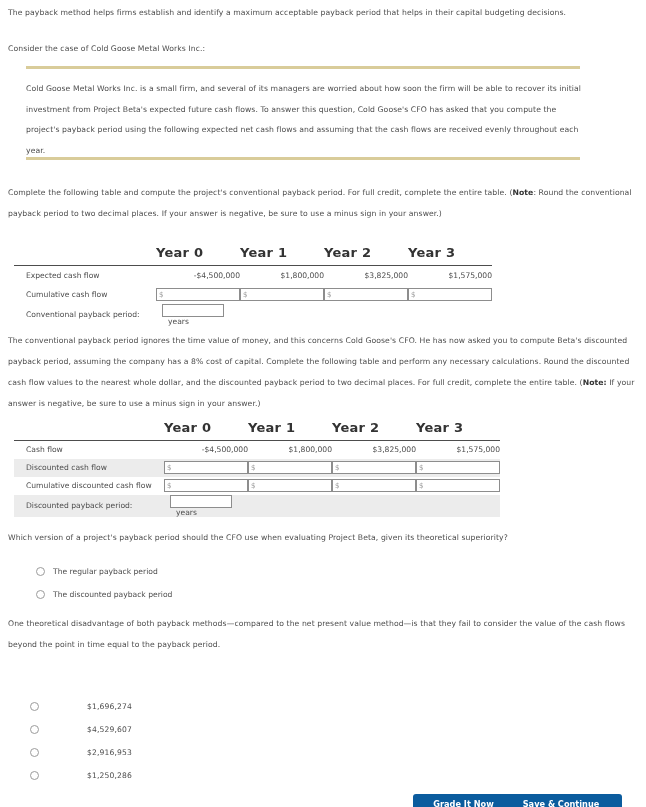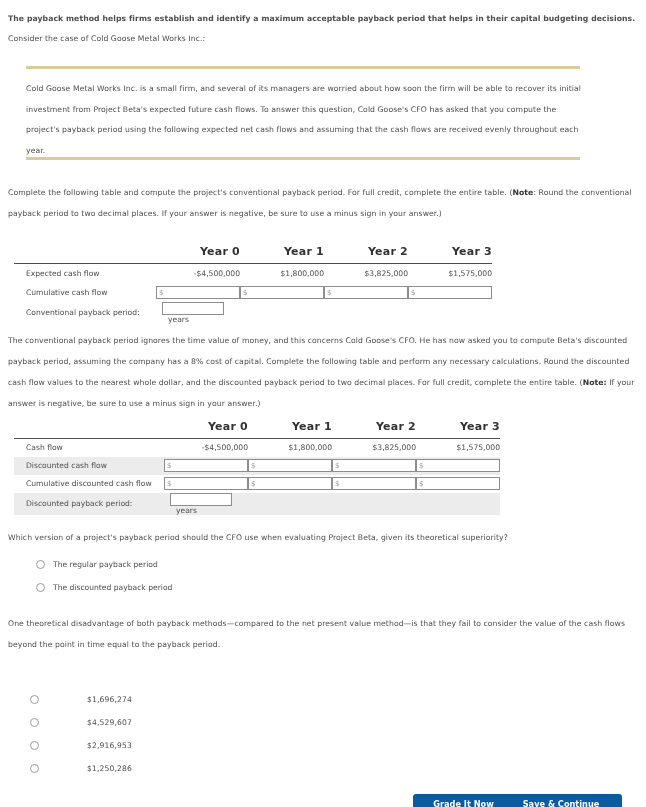--- a/index.html
+++ b/index.html
@@ -29,22 +29,22 @@
     margin: 0;
     line-height: 21px;
     color: #4d4d4d;
     font-size: 7.7px;
     letter-spacing: 0.01em;
   }
 
   b, strong { color: #333; font-weight: bold; }
 
   
-  .intro-1 { position: absolute; left: 8px; top: 8px; width: 630px; font-weight: bold; }
-  .intro-2 { position: absolute; left: 8px; top: 28px; width: 630px; }
+  .intro-1 { position: absolute; left: 8px; top: 2px; width: 630px; }
+  .intro-2 { position: absolute; left: 8px; top: 38px; width: 630px; }
 
   
   .rule {
     position: absolute;
     left: 26px;
     width: 554px;
     height: 3px;
     background: #d9cc9a;
   }
   .rule-top { top: 66px; }
@@ -74,22 +74,22 @@
   }
   .ftable th, .ftable td {
     padding: 0;
     margin: 0;
     vertical-align: middle;
     font-weight: normal;
   }
   .ftable th.colhdr {
     font-weight: bold;
     color: #333333;
-    text-align: right;
-    font-size: 11px;
+    text-align: left;
+    font-size: 13px;
     padding-bottom: 5px;
     letter-spacing: 0.02em;
   }
   .ftable tr.hdr-row th { border-bottom: 1.4px solid #4d4d4d; }
   .ftable td.rowlbl {
     text-align: left;
     padding-left: 12px;
     white-space: nowrap;
     font-size: 7.6px;
   }
@@ -126,21 +126,21 @@
     vertical-align: middle;
   }
 
   .tbl-1 { left: 14px; top: 245px; width: 478px; }
   .tbl-2 { left: 14px; top: 420px; width: 486px; }
 
   
   .radio-group { position: absolute; }
   .radio-row {
     display: flex;
-    align-items: center;
+    align-items: flex-end;
     height: 23px;
   }
   .radio-mark {
     width: 7px;
     height: 7px;
     border: 1px solid #9b9b9b;
     border-radius: 50%;
     background: #fff;
     display: inline-block;
     margin-right: 8px;

